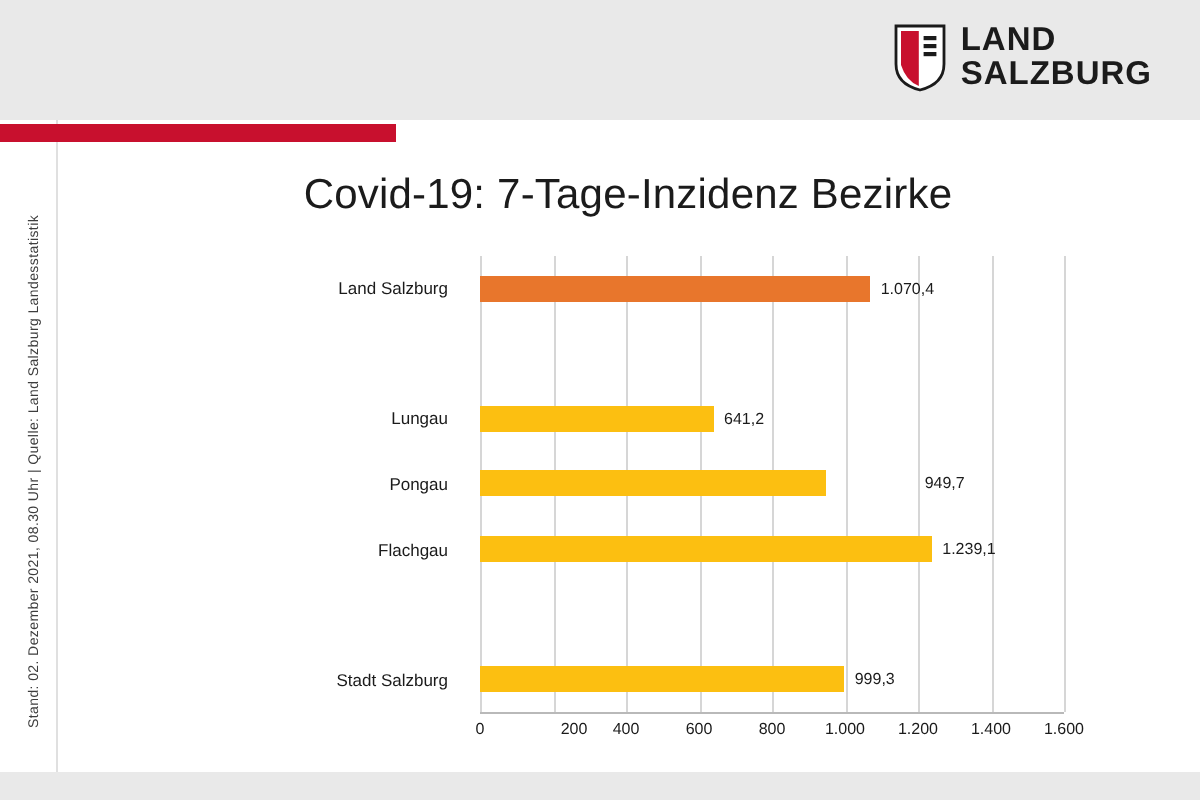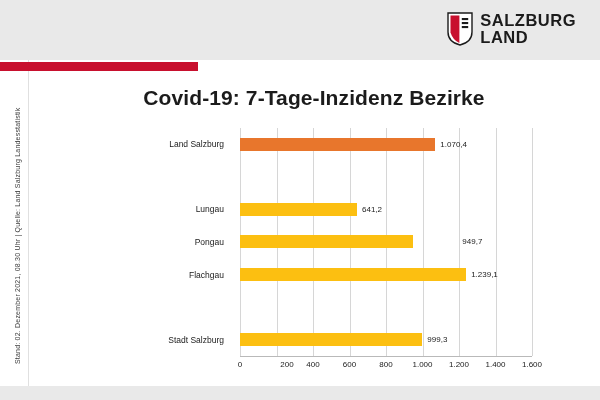--- a/index.html
+++ b/index.html
@@ -75,21 +75,21 @@
   }
 
   
   .chart-title {
     position: absolute;
     left: 0;
     top: 86px;
     width: 600px;
     text-align: center;
     font-size: 21px;
-    font-weight: bold;
+    font-weight: normal;
     color: #1b1b1b;
     letter-spacing: 0.1px;
     padding-left: 28px;
     box-sizing: border-box;
   }
 
   
   .chart-wrap {
     position: absolute;
     left: 140px;
@@ -195,22 +195,22 @@
       <svg width="26" height="34" viewBox="0 0 26 34">
         <path d="M1 1 H25 V20 Q25 30 13 33 Q1 30 1 20 Z" fill="#ffffff" stroke="#1b1b1b" stroke-width="1.4"></path>
         <path d="M3.5 3.5 H12.4 V31 Q6 28.4 3.5 20.5 Z" fill="#c8102e"></path>
         <path d="M13.6 3.5 H22.5 V20.5 Q20 28.4 13.6 31 Z" fill="#ffffff"></path>
         <rect x="14.8" y="6" width="6.4" height="2.1" fill="#1b1b1b"></rect>
         <rect x="14.8" y="10" width="6.4" height="2.1" fill="#1b1b1b"></rect>
         <rect x="14.8" y="14" width="6.4" height="2.1" fill="#1b1b1b"></rect>
       </svg>
     </span>
     <span class="logo-text">
+      <span>LAND</span>
       <span>SALZBURG</span>
-      <span>LAND</span>
     </span>
   </div>
 </div>
 
 <div class="red-bar"></div>
 
 <div class="side-note">Stand: 02. Dezember 2021, 08.30 Uhr | Quelle: Land Salzburg Landesstatistik</div>
 
 <div class="chart-title">Covid-19: 7-Tage-Inzidenz Bezirke</div>
 

